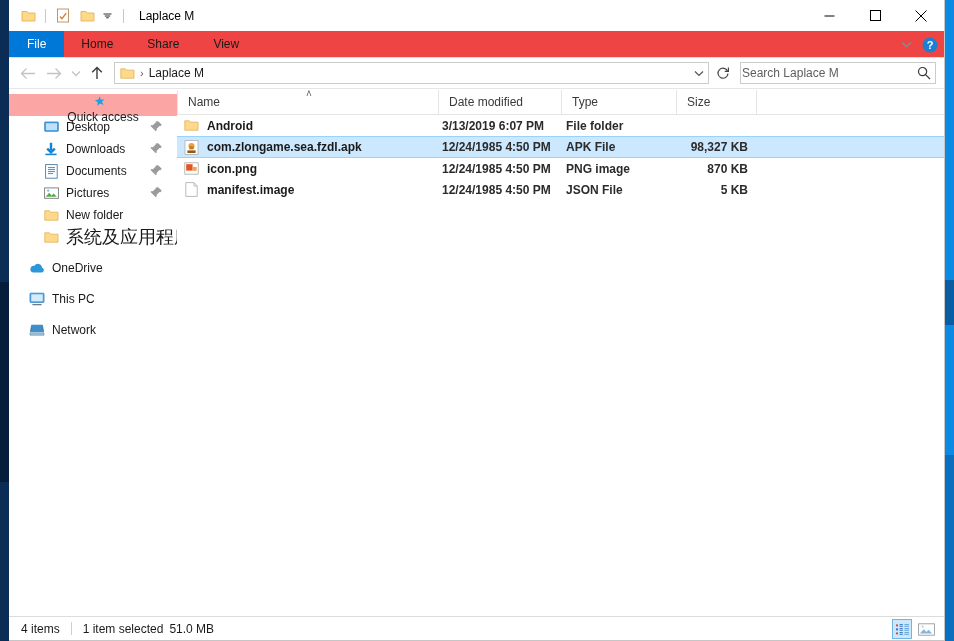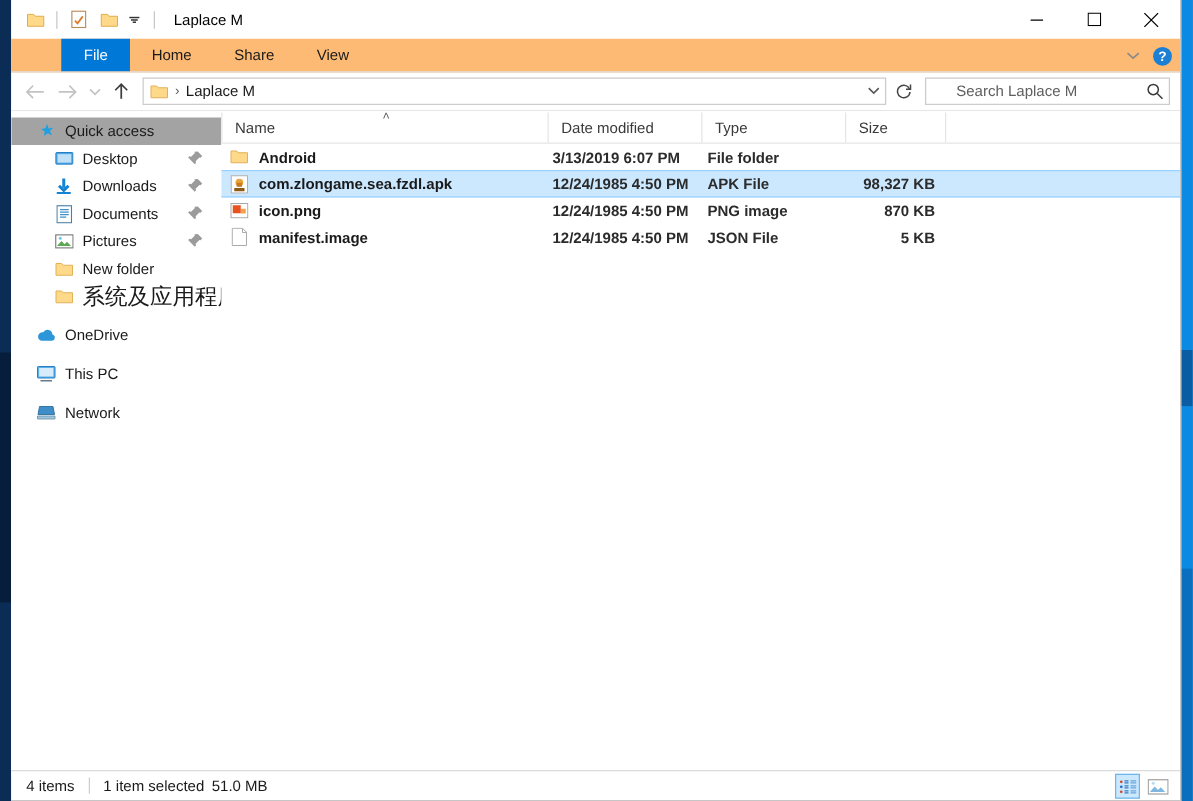--- a/index.html
+++ b/index.html
@@ -43,23 +43,22 @@
   .qat .sep { width:1px; height:14px; background:#c8c8c8; margin:0 7px; }
   .qat-btn { width:20px; height:20px; display:flex; align-items:center; justify-content:center; }
   .win-title { font-size: 12px; color:#000; margin-left: 7px; white-space:nowrap; }
   .title-sep { width:1px; height:14px; background:#c8c8c8; margin:0 8px 0 6px; }
   .wctrls { position:absolute; right:0; top:0; display:flex; height:31px; }
   .wbtn { width:46px; height:31px; display:flex; align-items:center; justify-content:center; }
 
   
   .ribbon {
     height: 27px; flex:0 0 27px; display:flex; align-items:stretch;
-    background:#fdba74; position:relative;
+    background:#ef4444; position:relative;
     border-bottom:1px solid #dfdfdf;
-    padding-left:40px;
   }
   .rtab { padding: 0 17px; display:flex; align-items:center; font-size:12px; color:#1a1a1a; }
   .rtab.file { background:#0078d7; color:#fff; padding:0 18px; }
   .ribbon-right { position:absolute; right:6px; top:0; height:27px; display:flex; align-items:center; gap:10px; }
 
   
   .addrbar {
     height: 30px; flex:0 0 30px; display:flex; align-items:center;
     padding: 0 8px 0 6px; background:#ffffff; gap:0;
   }
@@ -70,38 +69,38 @@
     display:flex; align-items:center; padding-left:5px; margin-left:4px;
     position:relative;
   }
   .crumbbox .crumb-folder { margin-right:3px; display:flex; }
   .crumb-arrow { color:#5a5a5a; font-size:11px; margin:0 5px 0 2px; }
   .crumb-text { font-size:12px; color:#1a1a1a; }
   .crumbbox .dd { position:absolute; right:4px; color:#4a4a4a; font-size:10px; }
   .refreshbtn { width:22px; height:22px; display:flex; align-items:center; justify-content:center; margin-left:3px; }
   .searchbox {
     width:196px; height:22px; border:1px solid #ccc; background:#fff; margin-left:6px;
-    display:flex; align-items:center; padding:0 4px 0 24px; justify-content:space-between;
+    display:flex; align-items:center; padding:0 4px 0 1px; justify-content:space-between;
   }
   .searchbox .ph { font-size:12px; color:#5e5e5e; }
 
   
   .body { flex:1 1 auto; display:flex; min-height:0; background:#fff; border-top:1px solid #e6e6e6; }
 
   
   .sidebar {
     width:168px; flex:0 0 168px; background:#fff; padding-top:5px;
     overflow:hidden;
   }
   .nav-item {
     height:22px; display:flex; align-items:center; padding-left:20px;
     font-size:12px; color:#1a1a1a; white-space:nowrap; position:relative;
   }
   .nav-item.sub { padding-left:34px; }
-  .nav-item.selected { background:#a3a3a3; }
+  .nav-item.selected { background:#fca5a5;flex-direction:column; }
   .nav-item .ico { width:16px; height:16px; margin-right:7px; display:flex; align-items:center; justify-content:center; flex:0 0 16px; }
   .nav-item .pin { position:absolute; right:14px; top:4px; }
   .nav-gap { height:9px; }
 
   
   .filepane { flex:1 1 auto; display:flex; flex-direction:column; min-width:0; background:#fff; }
   .colhead {
     height:26px; flex:0 0 26px; display:flex; align-items:flex-end;
     border-bottom:1px solid #e5e5e5; position:relative; background:#fff;
   }

